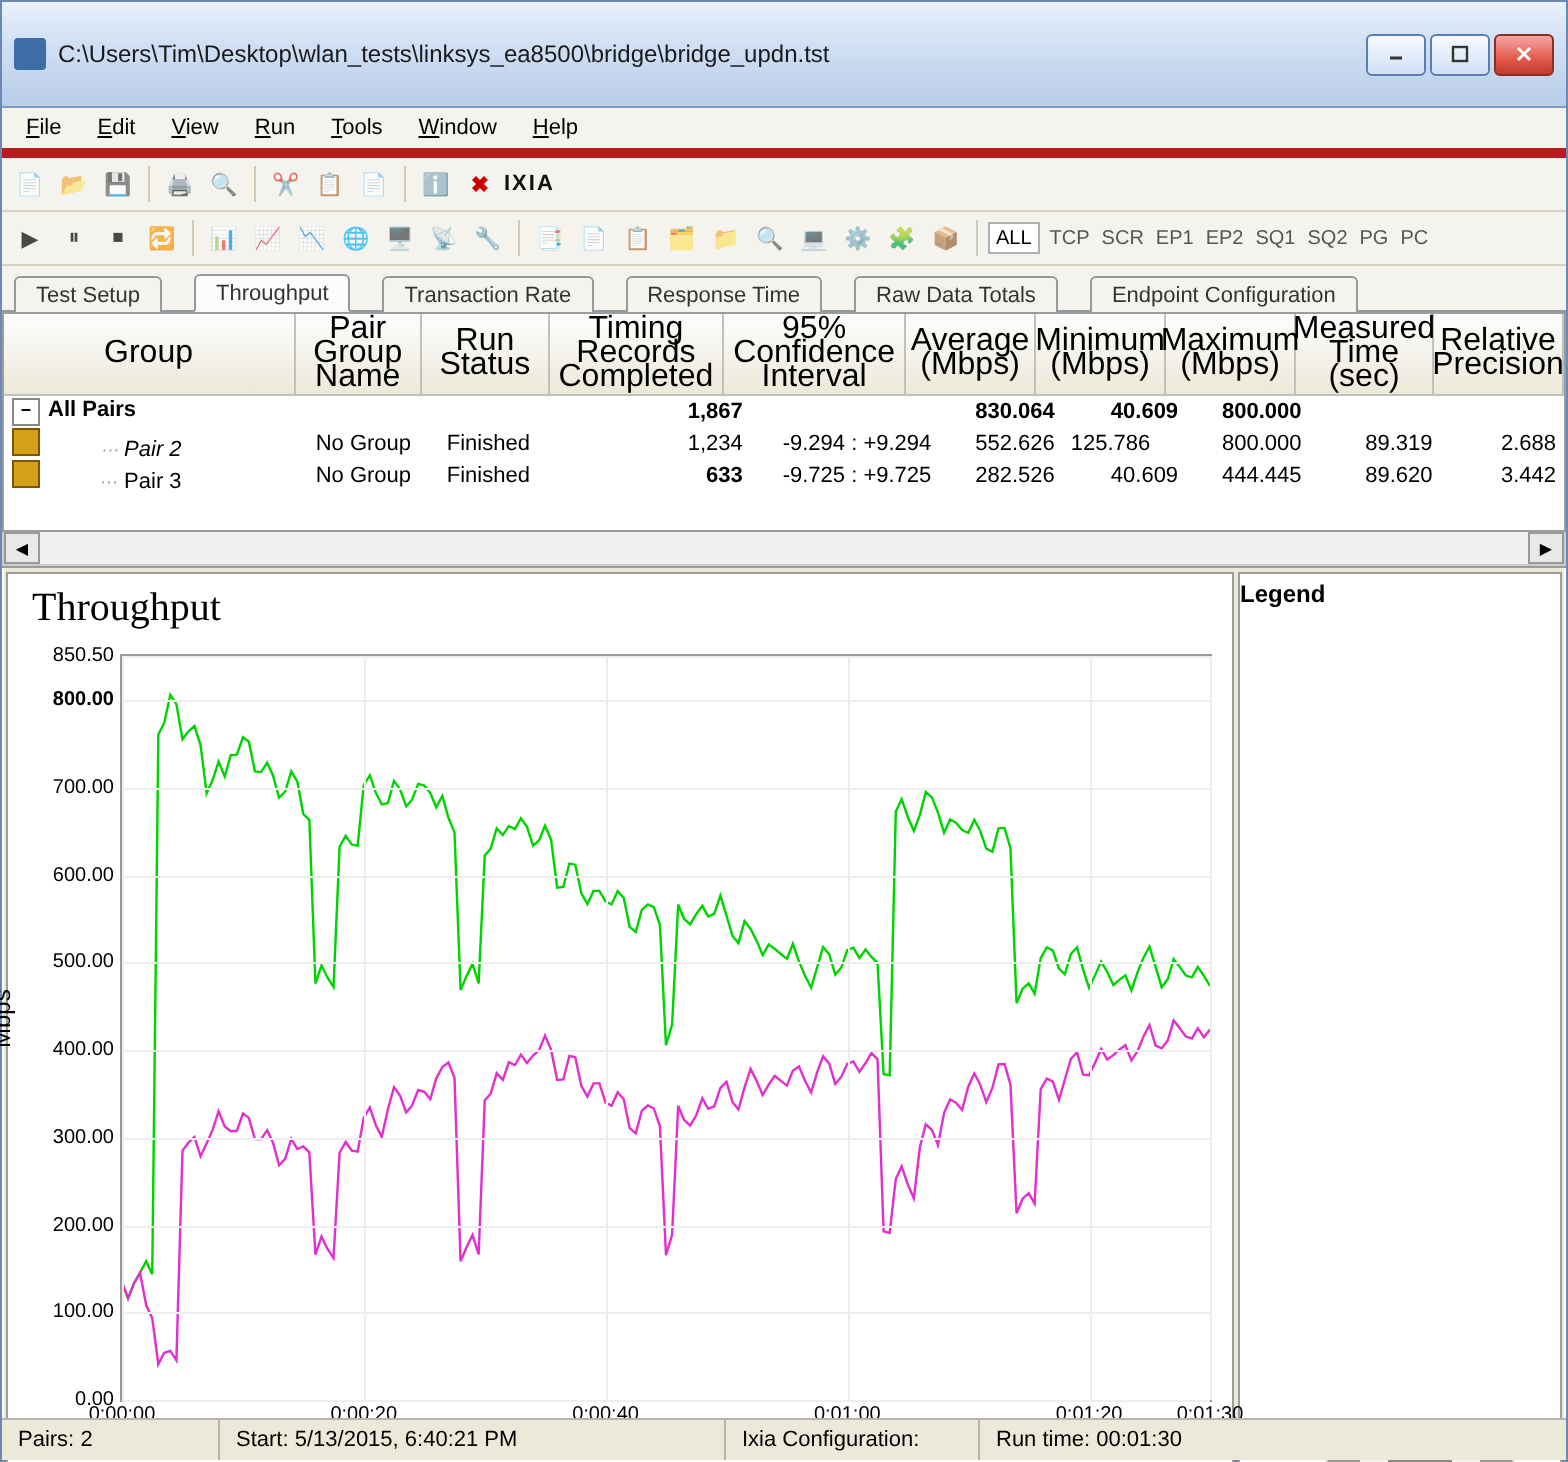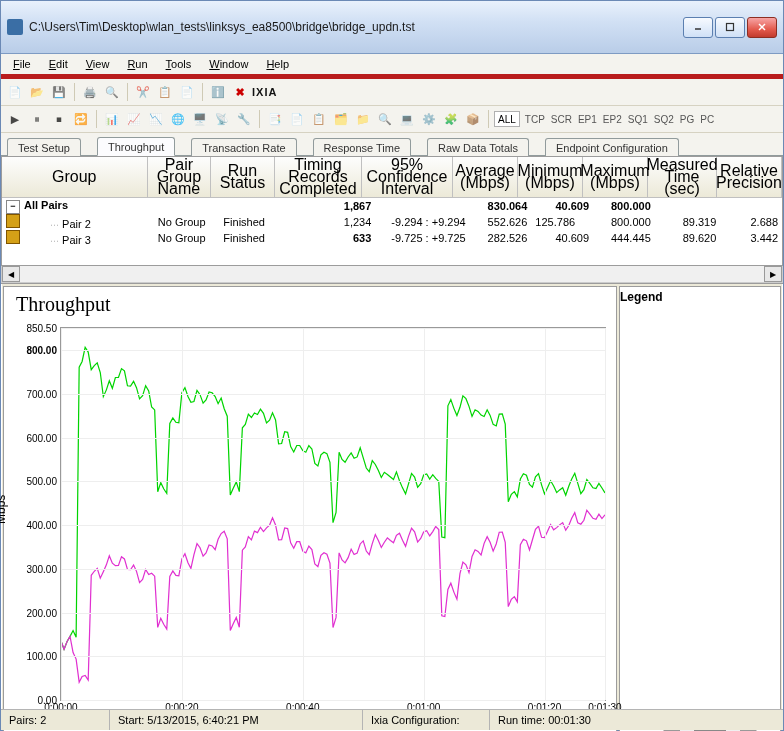--- a/index.html
+++ b/index.html
@@ -191,21 +191,21 @@
           <div class="gcell bold" style="width: 60px;"></div>
           <div class="gcell bold" style="width: 86px; text-align: right;">1,867</div>
           <div class="gcell bold" style="width: 90px; text-align: right;"></div>
           <div class="gcell bold" style="width: 56px; text-align: right;">830.064</div>
           <div class="gcell bold" style="width: 56px; text-align: right;">40.609</div>
           <div class="gcell bold" style="width: 56px; text-align: right;">800.000</div>
           <div class="gcell bold" style="width: 60px; text-align: right;"></div>
           <div class="gcell bold" style="width: 56px; text-align: right;"></div>
         </div>
         <div class="grow">
-          <div class="gcell" style="width: 150px;"><span class="pair-icon"></span><span style="display:inline-block;width:28px"></span><span style="color:#aaa;font-size:9px;">⋯</span> Pair 2</div>
+          <div class="gcell" style="width: 150px; font-style: italic;"><span class="pair-icon"></span><span style="display:inline-block;width:28px"></span><span style="color:#aaa;font-size:9px;">⋯</span> Pair 2</div>
           <div class="gcell" style="width: 60px;">No Group</div>
           <div class="gcell" style="width: 60px;">Finished</div>
           <div class="gcell" style="width: 86px; text-align: right;">1,234</div>
           <div class="gcell" style="width: 90px; text-align: right;">-9.294 : +9.294</div>
           <div class="gcell" style="width: 56px; text-align: right;">552.626</div>
           <div class="gcell" style="width: 56px; text-align: left;">125.786</div>
           <div class="gcell" style="width: 56px; text-align: right;">800.000</div>
           <div class="gcell" style="width: 60px; text-align: right;">89.319</div>
           <div class="gcell" style="width: 56px; text-align: right;">2.688</div>
         </div>

